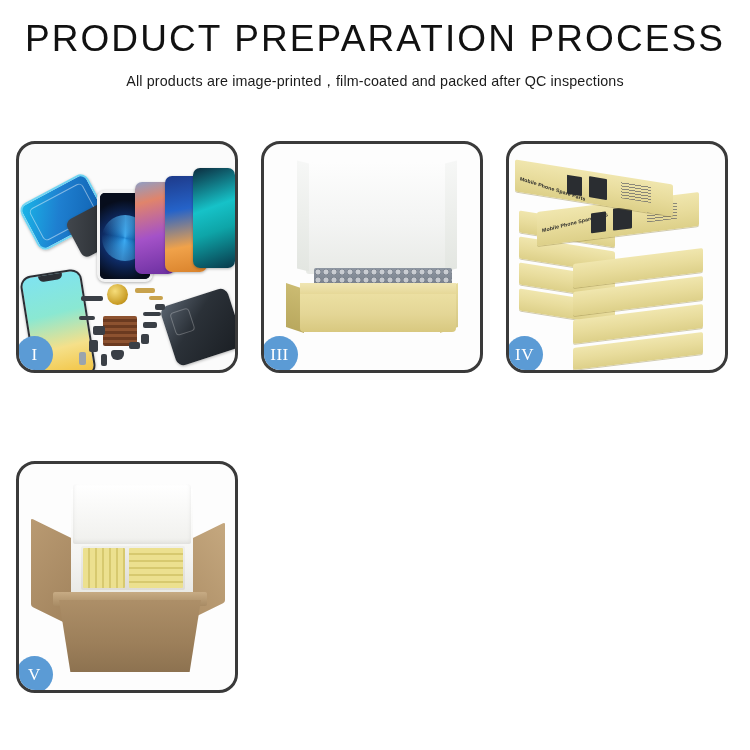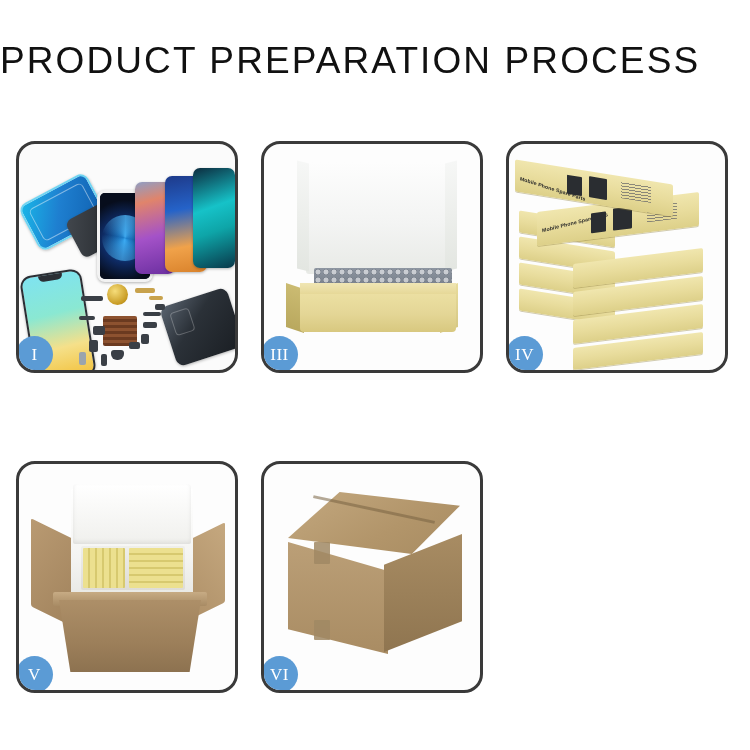--- a/index.html
+++ b/index.html
@@ -5,21 +5,21 @@
   * { box-sizing: border-box; margin: 0; padding: 0; }
   html, body {
     width: 750px; height: 750px;
     background: #ffffff;
     font-family: "Liberation Sans", sans-serif;
     overflow: hidden;
   }
   .page { position: relative; width: 750px; height: 750px; background: #fff; }
 
   
-  .header { padding-top: 42px; text-align: left; }
+  .header { padding-top: 20px; text-align: center; }
   .title {
     font-size: 37px;
     font-weight: 400;
     letter-spacing: 2.1px;
     color: #111;
     line-height: 1.05;
     white-space: nowrap;
     font-family: "Liberation Sans", sans-serif;
   }
   .subtitle {
@@ -295,20 +295,21 @@
     position:absolute; background: rgba(160,136,100,.85); border-radius:1px;
   }
 </style>
 </head>
 <body>
 
 <div class="page">
 
   <div class="header">
     <div class="title">PRODUCT PREPARATION PROCESS</div>
+    <div class="subtitle">All products are image-printed，film-coated and packed after QC inspections</div>
   </div>
 
   <div class="grid">
 
     <div class="panel p1">
       <div class="scene">
         <div class="ph ph-a"></div>
         <div class="ph ph-b"></div>
         <div class="ph ph-c"></div>
         <div class="ph ph-d"></div>
@@ -390,26 +391,15 @@
           <div class="v-ystack" style="left:2px;width:42px;"></div>
           <div class="v-ystack" style="left:48px;width:54px;background:repeating-linear-gradient(0deg,#ece08f 0 5px,#d7c96f 5px 7px);"></div>
         </div>
         <div class="v-foam-lid"></div>
         <div class="v-carton-rim"></div>
         <div class="v-carton-front"></div>
       </div>
       <div class="badge">V</div>
     </div>
 
-    <div class="panel p6">
-      <div class="scene">
-        <div class="c-top"></div>
-        <div class="c-left"></div>
-        <div class="c-right"></div>
-        <div class="c-seam" style="left:48px;top:44px;width:124px;height:3px;transform:rotate(12deg);"></div>
-        <div class="c-tape" style="left:50px;top:78px;width:16px;height:22px;"></div>
-        <div class="c-tape" style="left:50px;top:156px;width:16px;height:20px;"></div>
-      </div>
-      <div class="badge">VI</div>
-    </div>
 
   </div>
 </div>
 
 </body></html>

